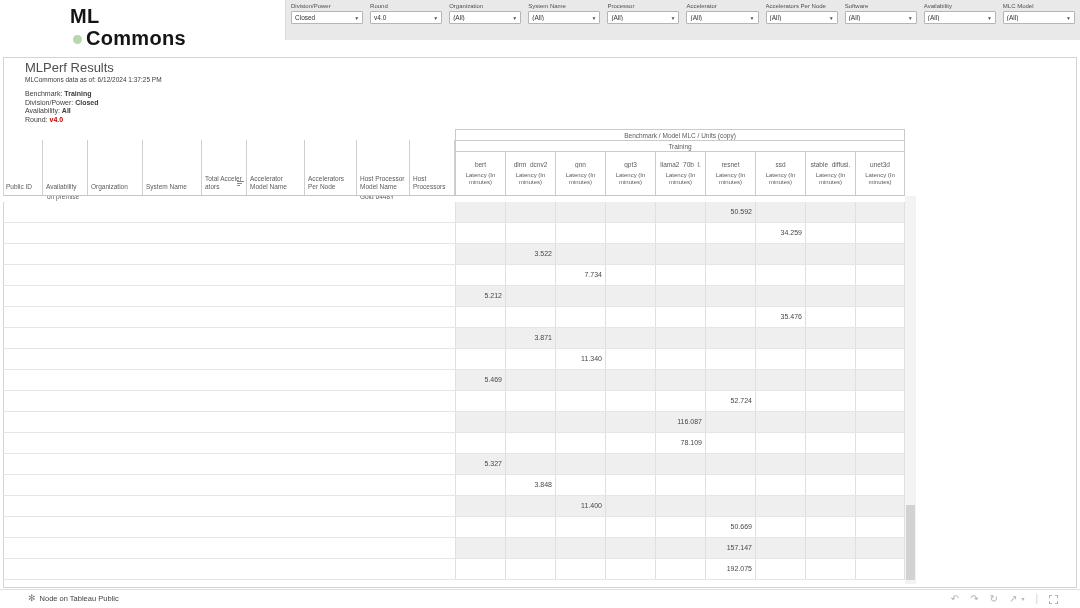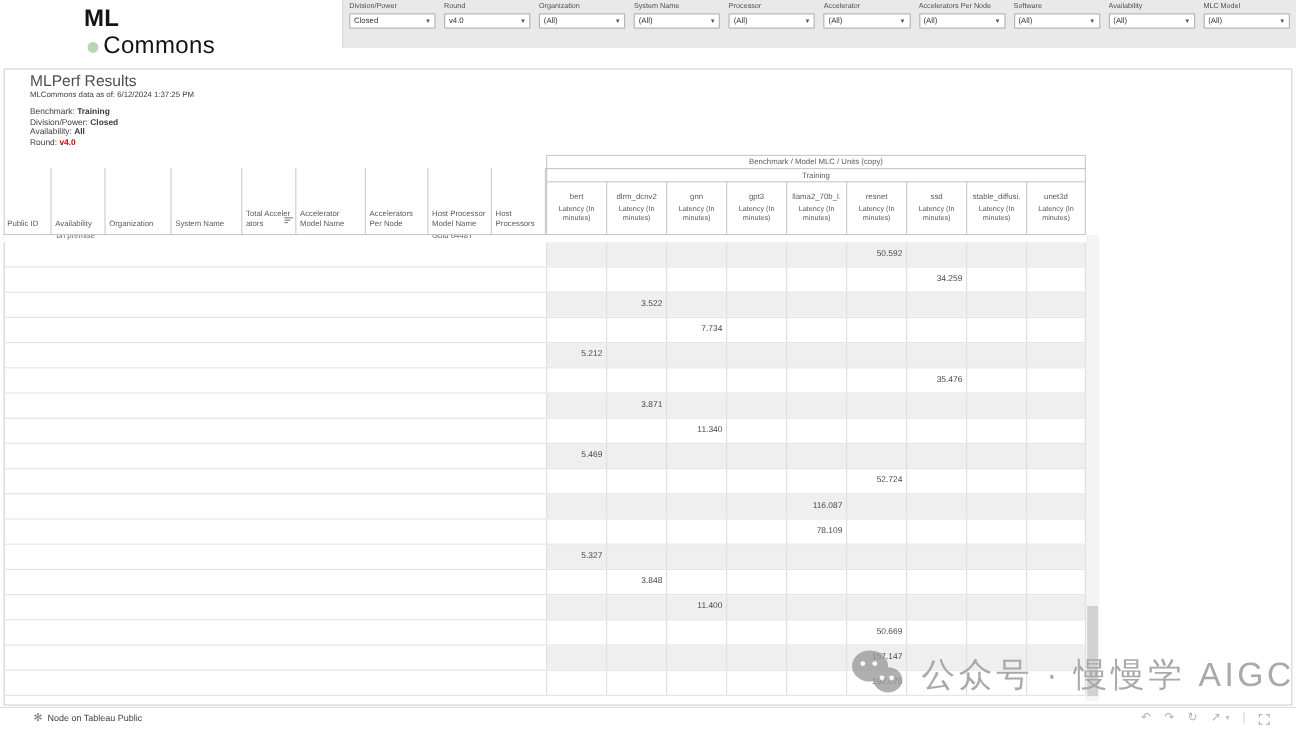--- a/index.html
+++ b/index.html
@@ -3,21 +3,21 @@
 <meta charset="utf-8">
 <style>
   * { margin:0; padding:0; box-sizing:border-box; }
   html,body { background:#fff; }
   body { font-family:"Liberation Sans", sans-serif; color:#333; }
   #stage { position:relative; width:1080px; height:608px; background:#fff; overflow:hidden; }
 
   
   .logo { position:absolute; left:70px; top:5px; width:200px; height:50px; }
   .logo .l1 { font-size:20px; font-weight:600; letter-spacing:.3px; color:#141414; line-height:22px; }
-  .logo .l2 { font-size:20px; font-weight:400; letter-spacing:.3px; color:#141414; line-height:22px; padding-left:16px; position:relative; }
+  .logo .l2 { font-size:20px; font-weight:700; letter-spacing:.3px; color:#141414; line-height:22px; padding-left:16px; position:relative; }
   .logo .dot { position:absolute; left:3px; top:8px; width:9px; height:9px; border-radius:50%; background:#b7d7b0; }
 
   .filter-bar { position:absolute; left:285px; top:0; width:795px; height:40px; background:#e9e9e9; border-left:1px solid #dcdcdc; display:flex; padding:2px 5px 0 5px; gap:7px; }
   .filter { flex:1 1 0; min-width:0; }
   .filter .flabel { font-size:6px; color:#4f4f4f; line-height:9px; white-space:nowrap; overflow:hidden; }
   .filter .fselect { height:13px; background:#fff; border:1px solid #b6b6b6; border-radius:1px; display:flex; align-items:center; padding:0 3px; cursor:default; }
   .filter .fvalue { flex:1; font-size:6.5px; color:#333; white-space:nowrap; overflow:hidden; }
   .filter .fcaret { font-size:5px; color:#555; }
 
   
@@ -491,35 +491,20 @@
           <div class="dcell"></div>
           <div class="dcell"></div>
         </div>
       </div>
     </div>
 
   <div class="vscroll">
     <div class="vthumb"></div>
   </div>
 
-  <div class="watermark">
-    <div class="bubbles">
-      <div class="bub b1">
-          <span class="eye e1"></span>
-          <span class="eye e2"></span>
-          <span class="tail"></span>
-        </div>
-      <div class="bub b2">
-          <span class="eye e1"></span>
-          <span class="eye e2"></span>
-          <span class="tail"></span>
-        </div>
-    </div>
-    <div class="wtext">公众号 · 慢慢学 AIGC</div>
-  </div>
 
   <div class="footer">
     <div class="tp-link">
       <span class="tp-glyph">✻</span>
       <span>Node on Tableau Public</span>
     </div>
     <div class="tools">
         <span class="tool undo">↶</span>
         <span class="tool redo">↷</span>
         <span class="tool reset">↻</span>

